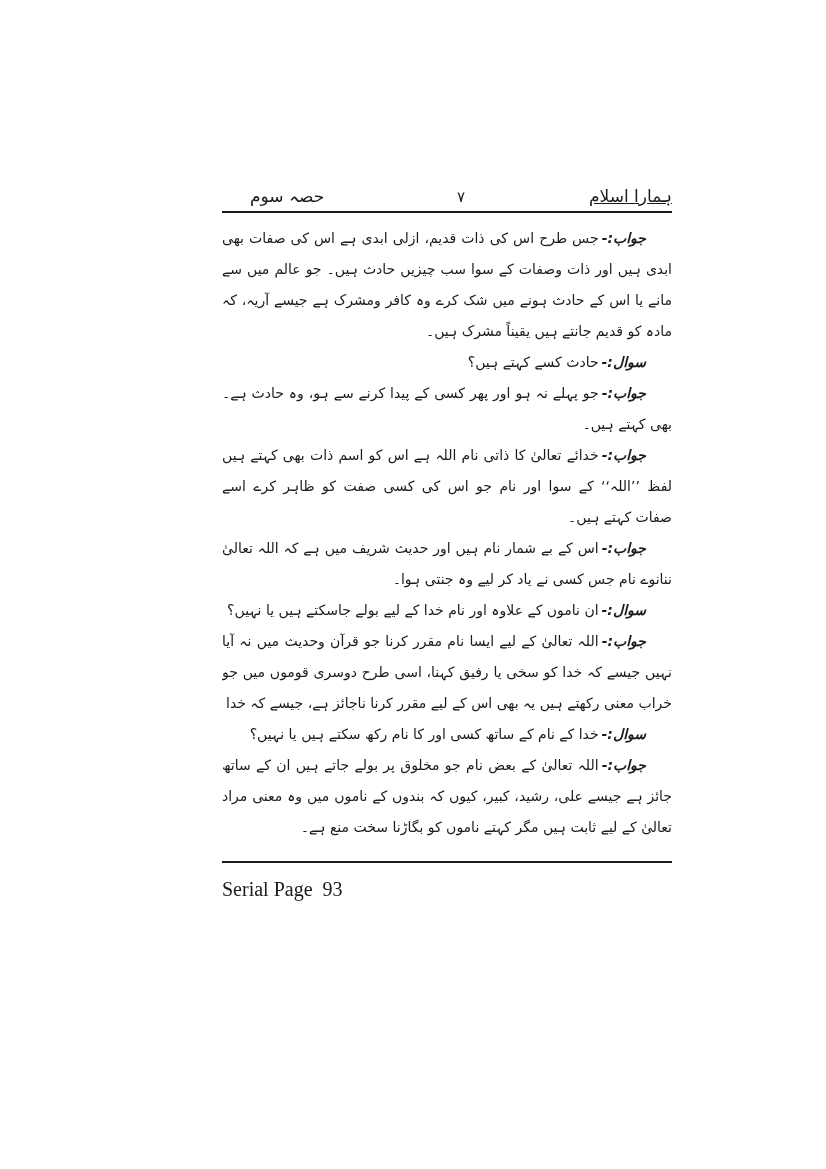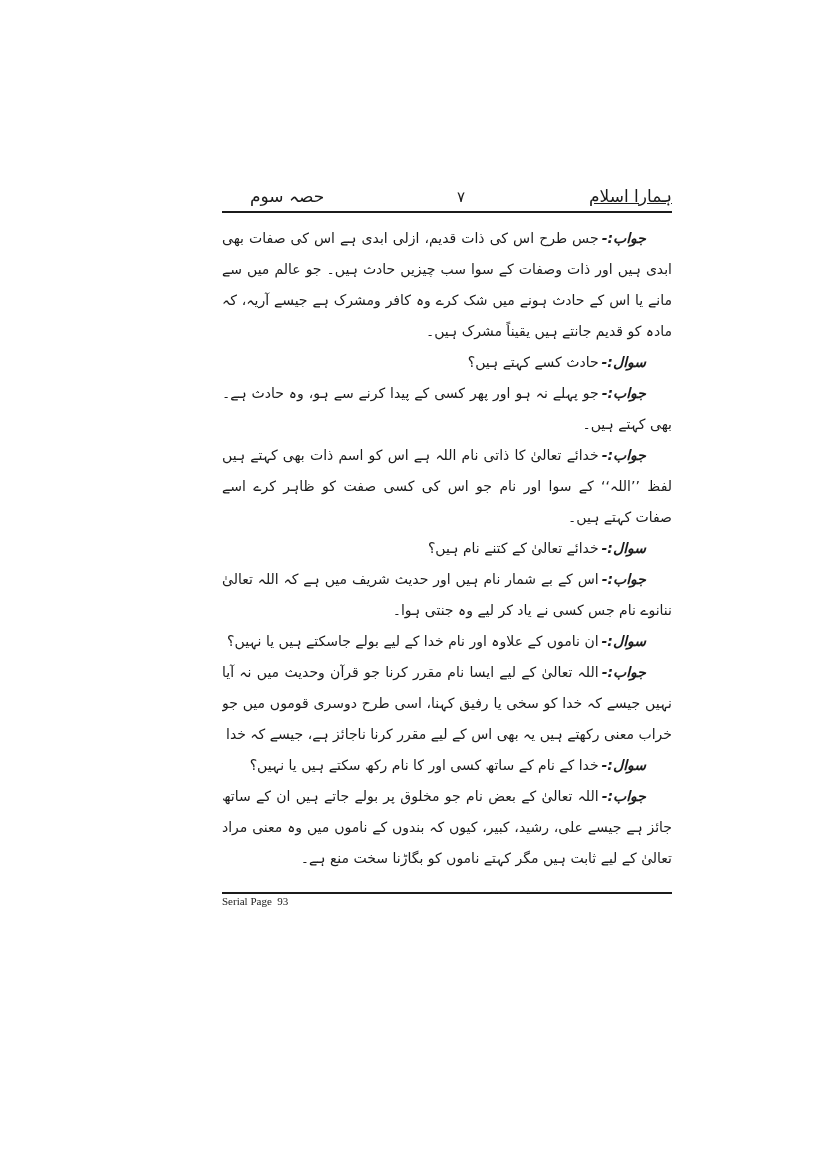--- a/index.html
+++ b/index.html
@@ -56,25 +56,25 @@
   .line.first { padding-right: 26px; }
   .prefix {
     font-weight: bold;
     padding-left: 3px;
     font-style: italic;
   }
   
   .footer {
     margin-top: 18px;
     border-top: 2px solid #1b1b1b;
-    padding-top: 1px;
+    padding-top: 15px;
     direction: ltr;
     text-align: left;
     font-family: "Liberation Serif", serif;
-    font-size: 11px;
+    font-size: 20px;
     color: #1b1b1b;
   }
   .footer span { white-space: pre; }
 </style>
 </head>
 <body>
 
 <div class="page">
   <div class="content">
 
@@ -97,23 +97,20 @@
         <div class="para">
           <div class="line first"><b class="prefix">جواب:-</b><span>جو پہلے نہ ہو اور پھر کسی کے پیدا کرنے سے ہو، وہ حادث ہے۔ اسی کو ممکن</span></div>
           <div class="line last">بھی کہتے ہیں۔</div>
         </div>
         <div class="para">
           <div class="line first"><b class="prefix">جواب:-</b><span>خدائے تعالیٰ کا ذاتی نام اللہ ہے اس کو اسم ذات بھی کہتے ہیں اور</span></div>
           <div class="line">لفظ ’’اللہ‘‘ کے سوا اور نام جو اس کی کسی صفت کو ظاہر کرے اسے صفاتی نام یا اسمائے</div>
           <div class="line last">صفات کہتے ہیں۔</div>
         </div>
         <div class="para">
-          <div class="line first last"><b class="prefix">سوال:-</b><span>خدائے تعالیٰ کے کتنے نام ہیں؟</span></div>
-        </div>
-        <div class="para">
           <div class="line first"><b class="prefix">جواب:-</b><span>اس کے بے شمار نام ہیں اور حدیث شریف میں ہے کہ اللہ تعالیٰ کے</span></div>
           <div class="line last">ننانوے نام جس کسی نے یاد کر لیے وہ جنتی ہوا۔</div>
         </div>
         <div class="para">
           <div class="line first last"><b class="prefix">سوال:-</b><span>ان ناموں کے علاوہ اور نام خدا کے لیے بولے جاسکتے ہیں یا نہیں؟</span></div>
         </div>
         <div class="para">
           <div class="line first"><b class="prefix">جواب:-</b><span>اللہ تعالیٰ کے لیے ایسا نام مقرر کرنا جو قرآن وحدیث میں نہ آیا ہو جائز</span></div>
           <div class="line">نہیں جیسے کہ خدا کو سخی یا رفیق کہنا، اسی طرح دوسری قوموں میں جو اس کے نام مقرر ہیں اور</div>
           <div class="line last">خراب معنی رکھتے ہیں یہ بھی اس کے لیے مقرر کرنا ناجائز ہے، جیسے کہ خدا کو رام یا پرماتما کہنا۔</div>

